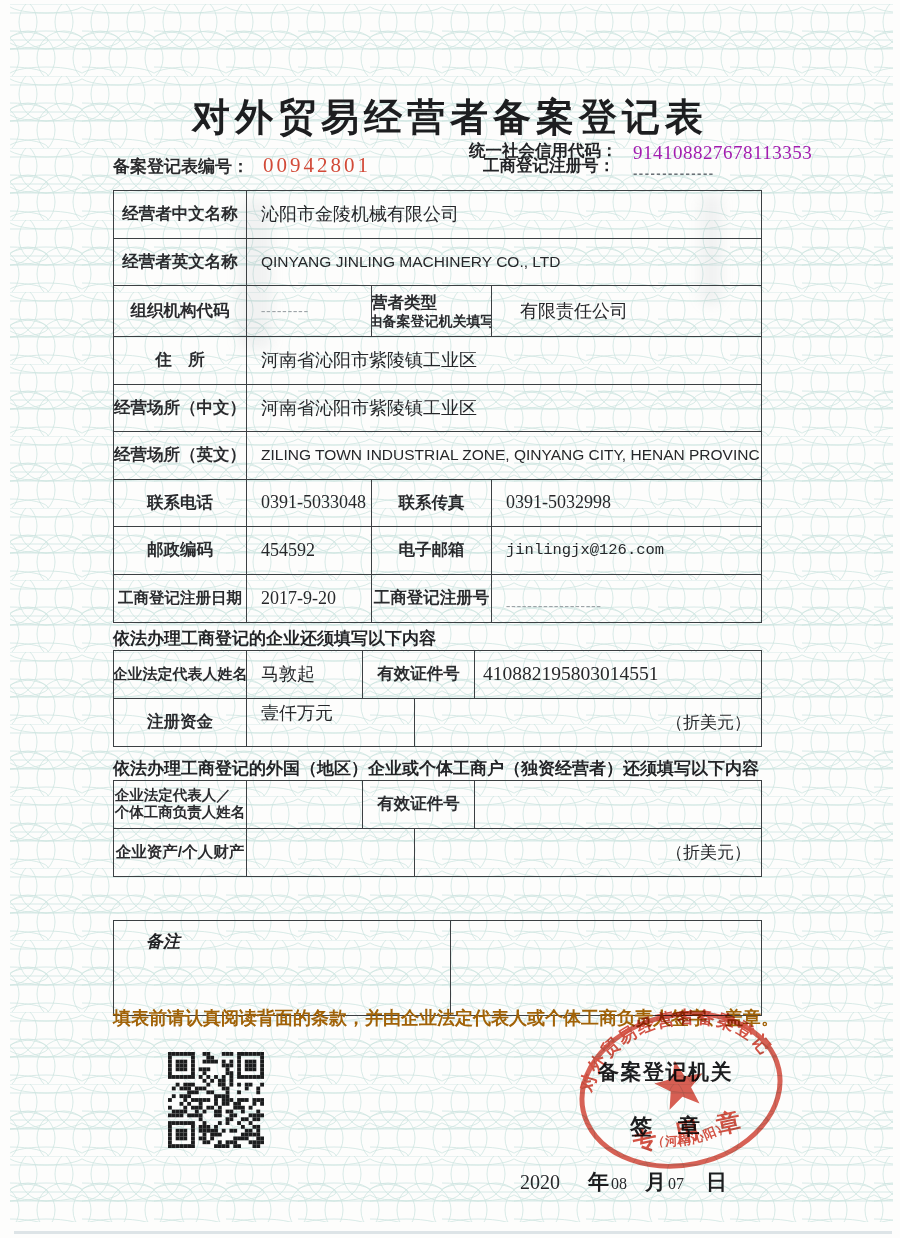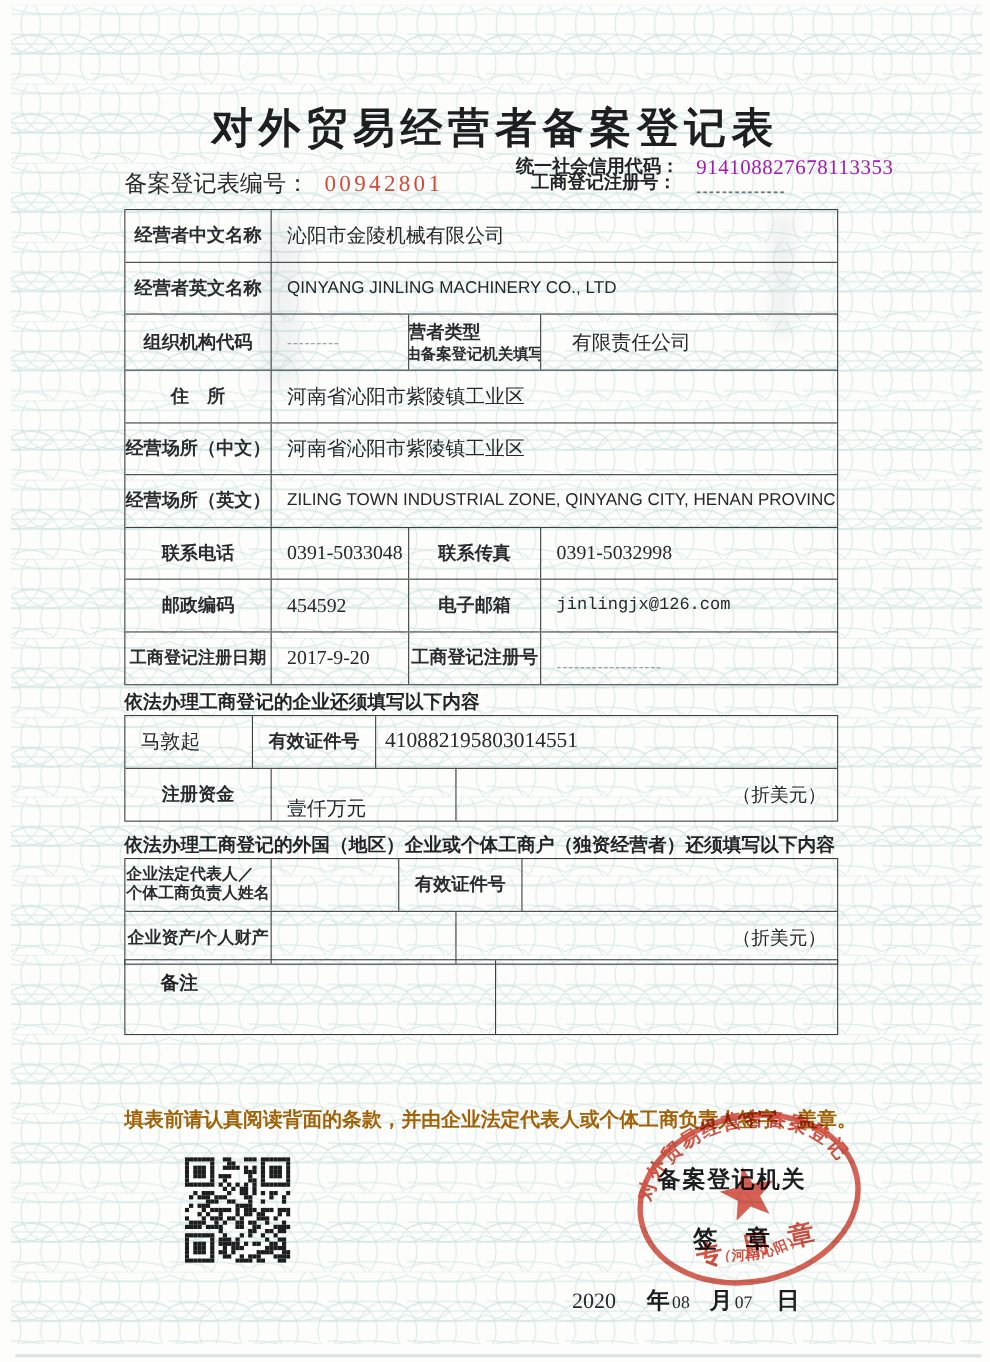--- a/index.html
+++ b/index.html
@@ -21,21 +21,21 @@
   .page{position:absolute;inset:0;}
   .bg{position:absolute;left:10px;top:4px;width:883px;height:1218px;z-index:0;}
   .edge-shadow{position:absolute;left:14px;right:8px;bottom:4px;height:3px;background:#dde4e7;z-index:0;}
 
   .title{
     position:absolute;left:0;top:92px;width:900px;height:50px;line-height:50px;
     text-align:center;font-size:38px;font-weight:700;letter-spacing:5px;color:#1d1e20;z-index:2;
   }
 
   .regline{position:absolute;left:113px;top:153px;z-index:2;white-space:nowrap;}
-  .regline .lbl{font-size:21px;font-weight:400;color:#2a2b2d;}
+  .regline .lbl{font-size:17px;font-weight:700;color:#2a2b2d;}
   .regline .red{
     font-family:"Liberation Serif","DejaVu Serif",serif;
     font-size:21px;color:var(--red);letter-spacing:3px;margin-left:14px;
   }
 
   .credit{position:absolute;left:455px;top:136px;width:345px;z-index:2;}
   .credit .cl1{position:absolute;left:14px;top:4px;font-size:16.5px;font-weight:700;}
   .credit .cl2{position:absolute;left:28px;top:19px;font-size:16.5px;font-weight:700;}
   .credit .cv{
     position:absolute;left:178px;top:6px;width:170px;
@@ -78,21 +78,21 @@
   .w-mid{width:168px;}
   .w-flex{flex:1;}
   .w-rem1{width:337px;}
 
   .tbl.main{top:190px;}
   .sec-h{position:absolute;left:113px;z-index:2;font-size:17px;font-weight:700;color:#232427;}
   .sec2-h{top:627px;}
   .tbl.sec2{top:650px;}
   .sec3-h{top:757px;}
   .tbl.sec3{top:780px;}
-  .tbl.remarks{top:872px;height:69px;}
+  .tbl.remarks{top:920px;height:96px;font-style:italic;}
   .tbl.remarks .trow{height:100%;border-bottom:none;}
   .tbl.remarks .tc{align-items:flex-start;padding:9px 0 0 32px;font-size:17px;font-weight:700;}
 
   .foot-note{position:absolute;left:113px;top:1006px;z-index:2;font-size:18px;font-weight:700;color:#a16207;}
 
   .qr{position:absolute;left:168px;top:1052px;width:96px;height:96px;z-index:2;}
 
   .overlay-authority{
     position:absolute;left:598px;top:1058px;z-index:3;
     font-size:21px;font-weight:700;letter-spacing:1.5px;color:#1c1d1f;
@@ -207,27 +207,28 @@
       <div class="tc lab w-label" style="font-size:15.5px;">工商登记注册日期</div>
       <div class="tc val w-c2">2017-9-20</div>
       <div class="tc lab w-c3">工商登记注册号</div>
       <div class="tc val dash w-flex" style="align-items:flex-end;padding-bottom:8px;">------------------</div>
     </div>
   </div>
 
   <div class="sec-h sec2-h">依法办理工商登记的企业还须填写以下内容</div>
   <div class="tbl sec2">
     <div class="trow">
+      <div class="tc lab w-label" style="font-size:15px;">企业法定代表人姓名</div>
       <div class="tc val w-c2b">马敦起</div>
       <div class="tc lab w-c3b">有效证件号</div>
       <div class="tc val num w-flex" style="padding-left:8px;">410882195803014551</div>
     </div>
     <div class="trow">
       <div class="tc lab w-label">注册资金</div>
-      <div class="tc val w-mid" style="align-items:flex-start;padding-top:24px;">壹仟万元</div>
+      <div class="tc val w-mid" style="align-items:flex-start;padding-top:2px;">壹仟万元</div>
       <div class="tc val right w-flex">（折美元）</div>
     </div>
   </div>
 
   <div class="sec-h sec3-h">依法办理工商登记的外国（地区）企业或个体工商户（独资经营者）还须填写以下内容</div>
   <div class="tbl sec3">
     <div class="trow">
       <div class="tc lab w-label">
         <span class="two" style="font-size:14.5px;"><span>企业法定代表人／</span><span class="s" style="font-size:14.5px;">个体工商负责人姓名</span></span>
       </div>

